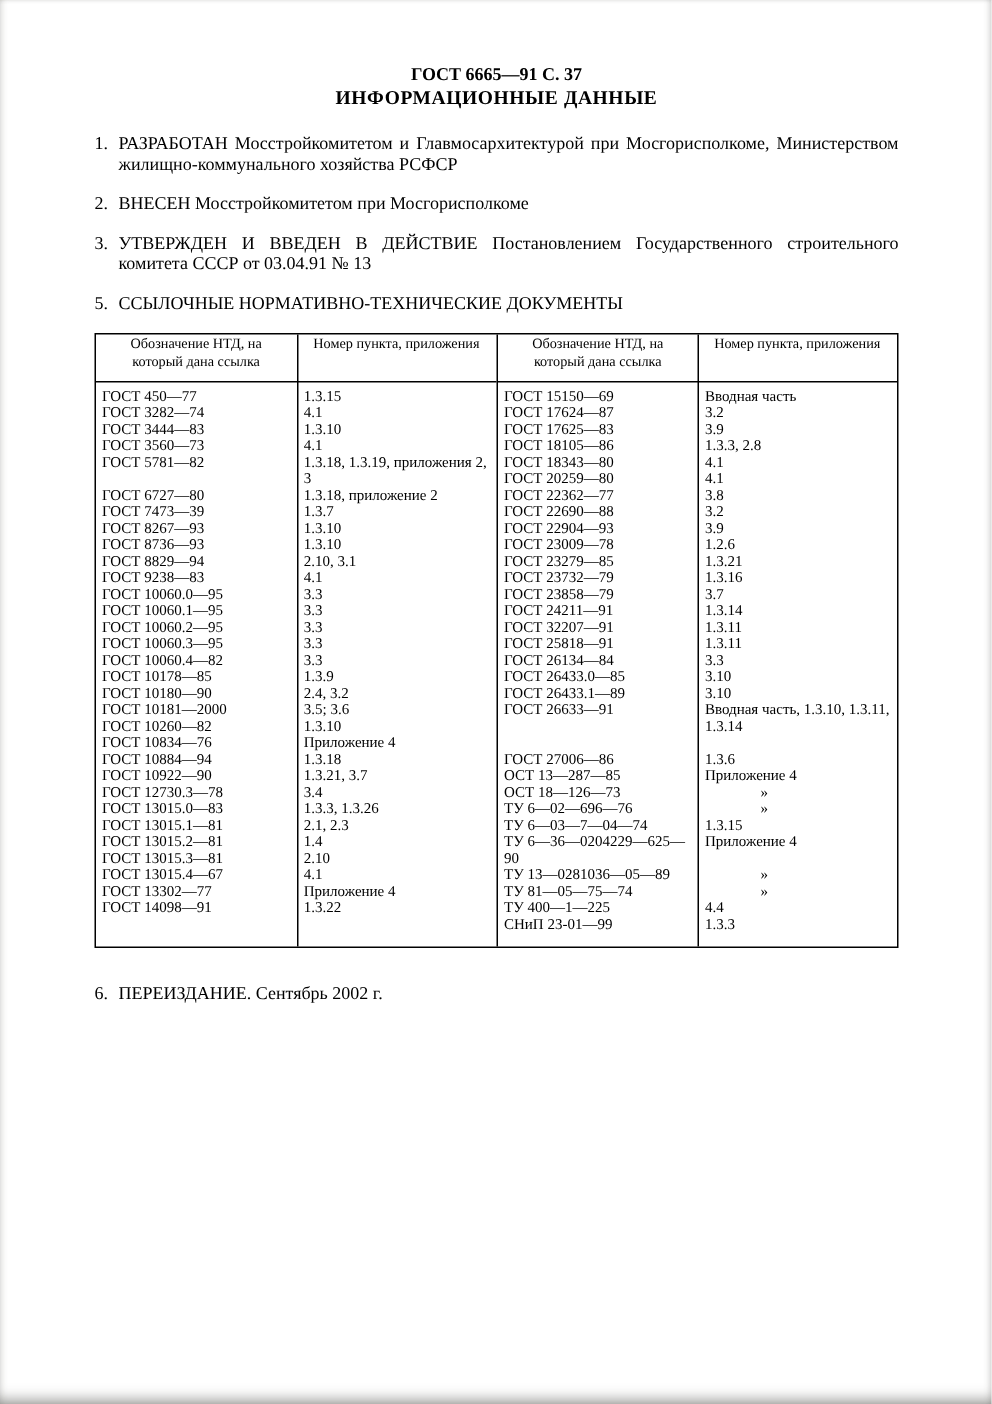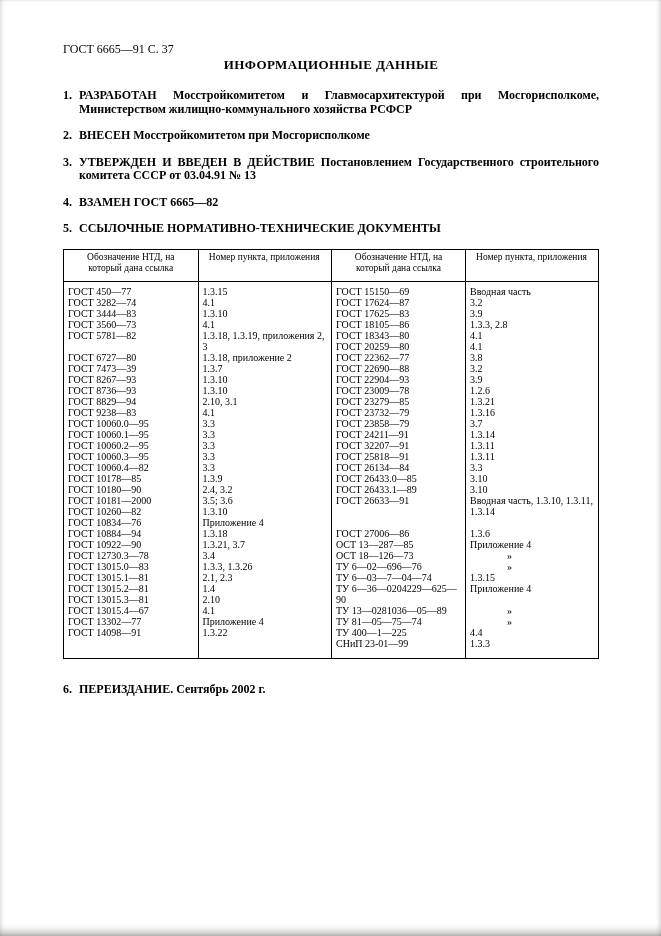--- a/index.html
+++ b/index.html
@@ -6,25 +6,25 @@
   html, body { background: #ffffff; }
   .page {
     width: 661px; height: 936px; background: #fff; color: #000;
     font-family: "Liberation Serif", "DejaVu Serif", serif;
     padding: 42px 62px 0 63px; position: relative; overflow: hidden;
     box-shadow: inset 0 -9px 9px -6px rgba(70,70,64,.5),
                 inset -3px 0 4px -2px rgba(70,70,64,.22),
                 inset 3px 0 4px -2px rgba(70,70,64,.16),
                 inset 0 2px 3px -2px rgba(70,70,64,.12);
   }
-  .doc-ref-line { text-align: left; font-weight: normal; font-size: 12px; line-height: 14px; }
+  .doc-ref-line { text-align: center; font-weight: bold; font-size: 12px; line-height: 14px; }
   .title { text-align: center; font-weight: bold; font-size: 13px; letter-spacing: .4px; margin-top: 1px; }
   .items { margin-top: 16px; }
   .item {
-    font-size: 12px; font-weight: bold; line-height: 13.5px;
+    font-size: 12px; font-weight: normal; line-height: 13.5px;
     text-align: justify; padding-left: 16px; text-indent: -16px; margin-bottom: 13px;
   }
   .inum { display: inline-block; width: 16px; text-indent: 0; }
   .ref-table { display: flex; border: 1px solid #000; margin-top: 5px; }
   .half { width: 50%; position: relative; }
   .half + .half { border-left: 1px solid #000; }
   .half::after { content: ""; position: absolute; left: 50%; top: 0; bottom: 0; width: 1px; background: #000; }
   .half-header { display: flex; align-items: flex-start; border-bottom: 1px solid #000; height: 32px; }
   .hcell { width: 50%; text-align: center; font-size: 9.5px; line-height: 1.25; padding: 2px 9px; }
   .half-body { padding: 4px 0 9px; }
@@ -43,21 +43,20 @@
   <div class="doc-ref-line">
     <span>ГОСТ 6665—91 С. 37</span>
   </div>
 
   <div class="title">ИНФОРМАЦИОННЫЕ ДАННЫЕ</div>
 
   <div class="items">
     <p class="item"><span class="inum">1.</span><span>РАЗРАБОТАН Мосстройкомитетом и Главмосархитектурой при Мосгорисполкоме, Министерством жилищно-коммунального хозяйства РСФСР</span></p>
     <p class="item"><span class="inum">2.</span><span>ВНЕСЕН Мосстройкомитетом при Мосгорисполкоме</span></p>
     <p class="item"><span class="inum">3.</span><span>УТВЕРЖДЕН И ВВЕДЕН В ДЕЙСТВИЕ Постановлением Государственного строительного комитета СССР от 03.04.91 № 13</span></p>
-    <p class="item"><span class="inum">4.</span><span>ВЗАМЕН ГОСТ 6665—82</span></p>
     <p class="item"><span class="inum">5.</span><span>ССЫЛОЧНЫЕ НОРМАТИВНО-ТЕХНИЧЕСКИЕ ДОКУМЕНТЫ</span></p>
   </div>
 
   <div class="ref-table">
     <div class="half">
       <div class="half-header">
         <div class="hcell">Обозначение НТД, на который дана ссылка</div>
         <div class="hcell">Номер пункта, приложения</div>
       </div>
       <div class="half-body" id="left-body">

